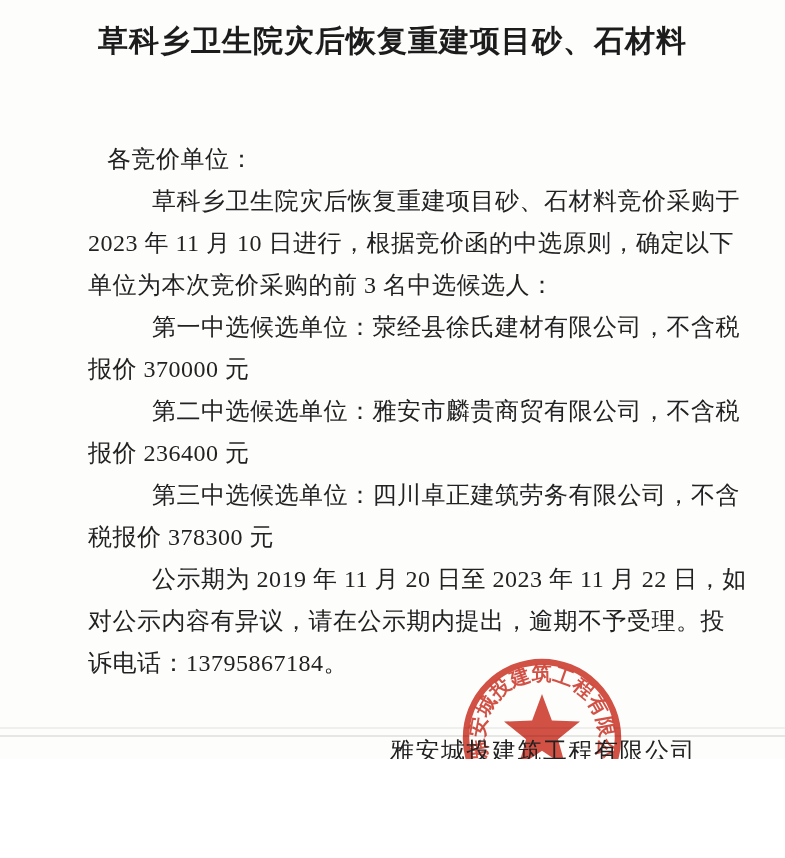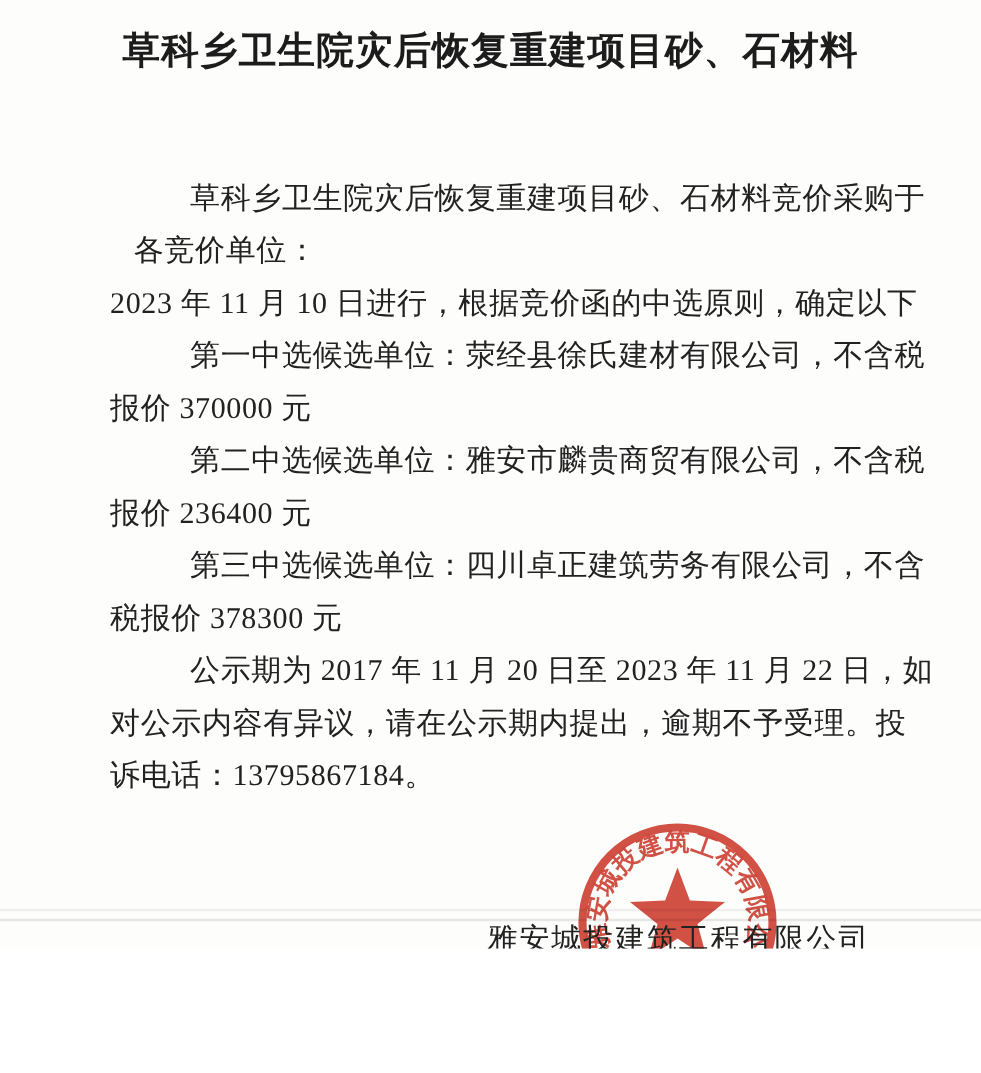--- a/index.html
+++ b/index.html
@@ -86,30 +86,31 @@
 </head>
 <body>
 
 <div class="page">
 
   <div class="title-block">
     <div class="title-line">草科乡卫生院灾后恢复重建项目砂、石材料</div>
   </div>
 
   <div class="body-block">
+    <div class="line ind-half">各竞价单位：</div>
     <div class="line ind-para">草科乡卫生院灾后恢复重建项目砂、石材料竞价采购于</div>
-    <div class="line ind-half">各竞价单位：</div>
     <div class="line">2023 年 11 月 10 日进行，根据竞价函的中选原则，确定以下</div>
+    <div class="line">单位为本次竞价采购的前 3 名中选候选人：</div>
     <div class="line ind-para">第一中选候选单位：荥经县徐氏建材有限公司，不含税</div>
     <div class="line">报价 370000 元</div>
     <div class="line ind-para">第二中选候选单位：雅安市麟贵商贸有限公司，不含税</div>
     <div class="line">报价 236400 元</div>
     <div class="line ind-para">第三中选候选单位：四川卓正建筑劳务有限公司，不含</div>
     <div class="line">税报价 378300 元</div>
-    <div class="line ind-para">公示期为 2017 年 11 月 20 日至 2023 年 11 月 22 日，如</div>
+    <div class="line ind-para">公示期为 2019 年 11 月 20 日至 2023 年 11 月 22 日，如</div>
     <div class="line">对公示内容有异议，请在公示期内提出，逾期不予受理。投</div>
     <div class="line">诉电话：13795867184。</div>
   </div>
 
   <div class="scan-line-1"></div>
   <div class="scan-line-2"></div>
 
   <div class="sig-company">雅安城投建筑工程有限公司</div>
 
   <svg class="seal" viewBox="0 0 180 180" xmlns="http://www.w3.org/2000/svg">

